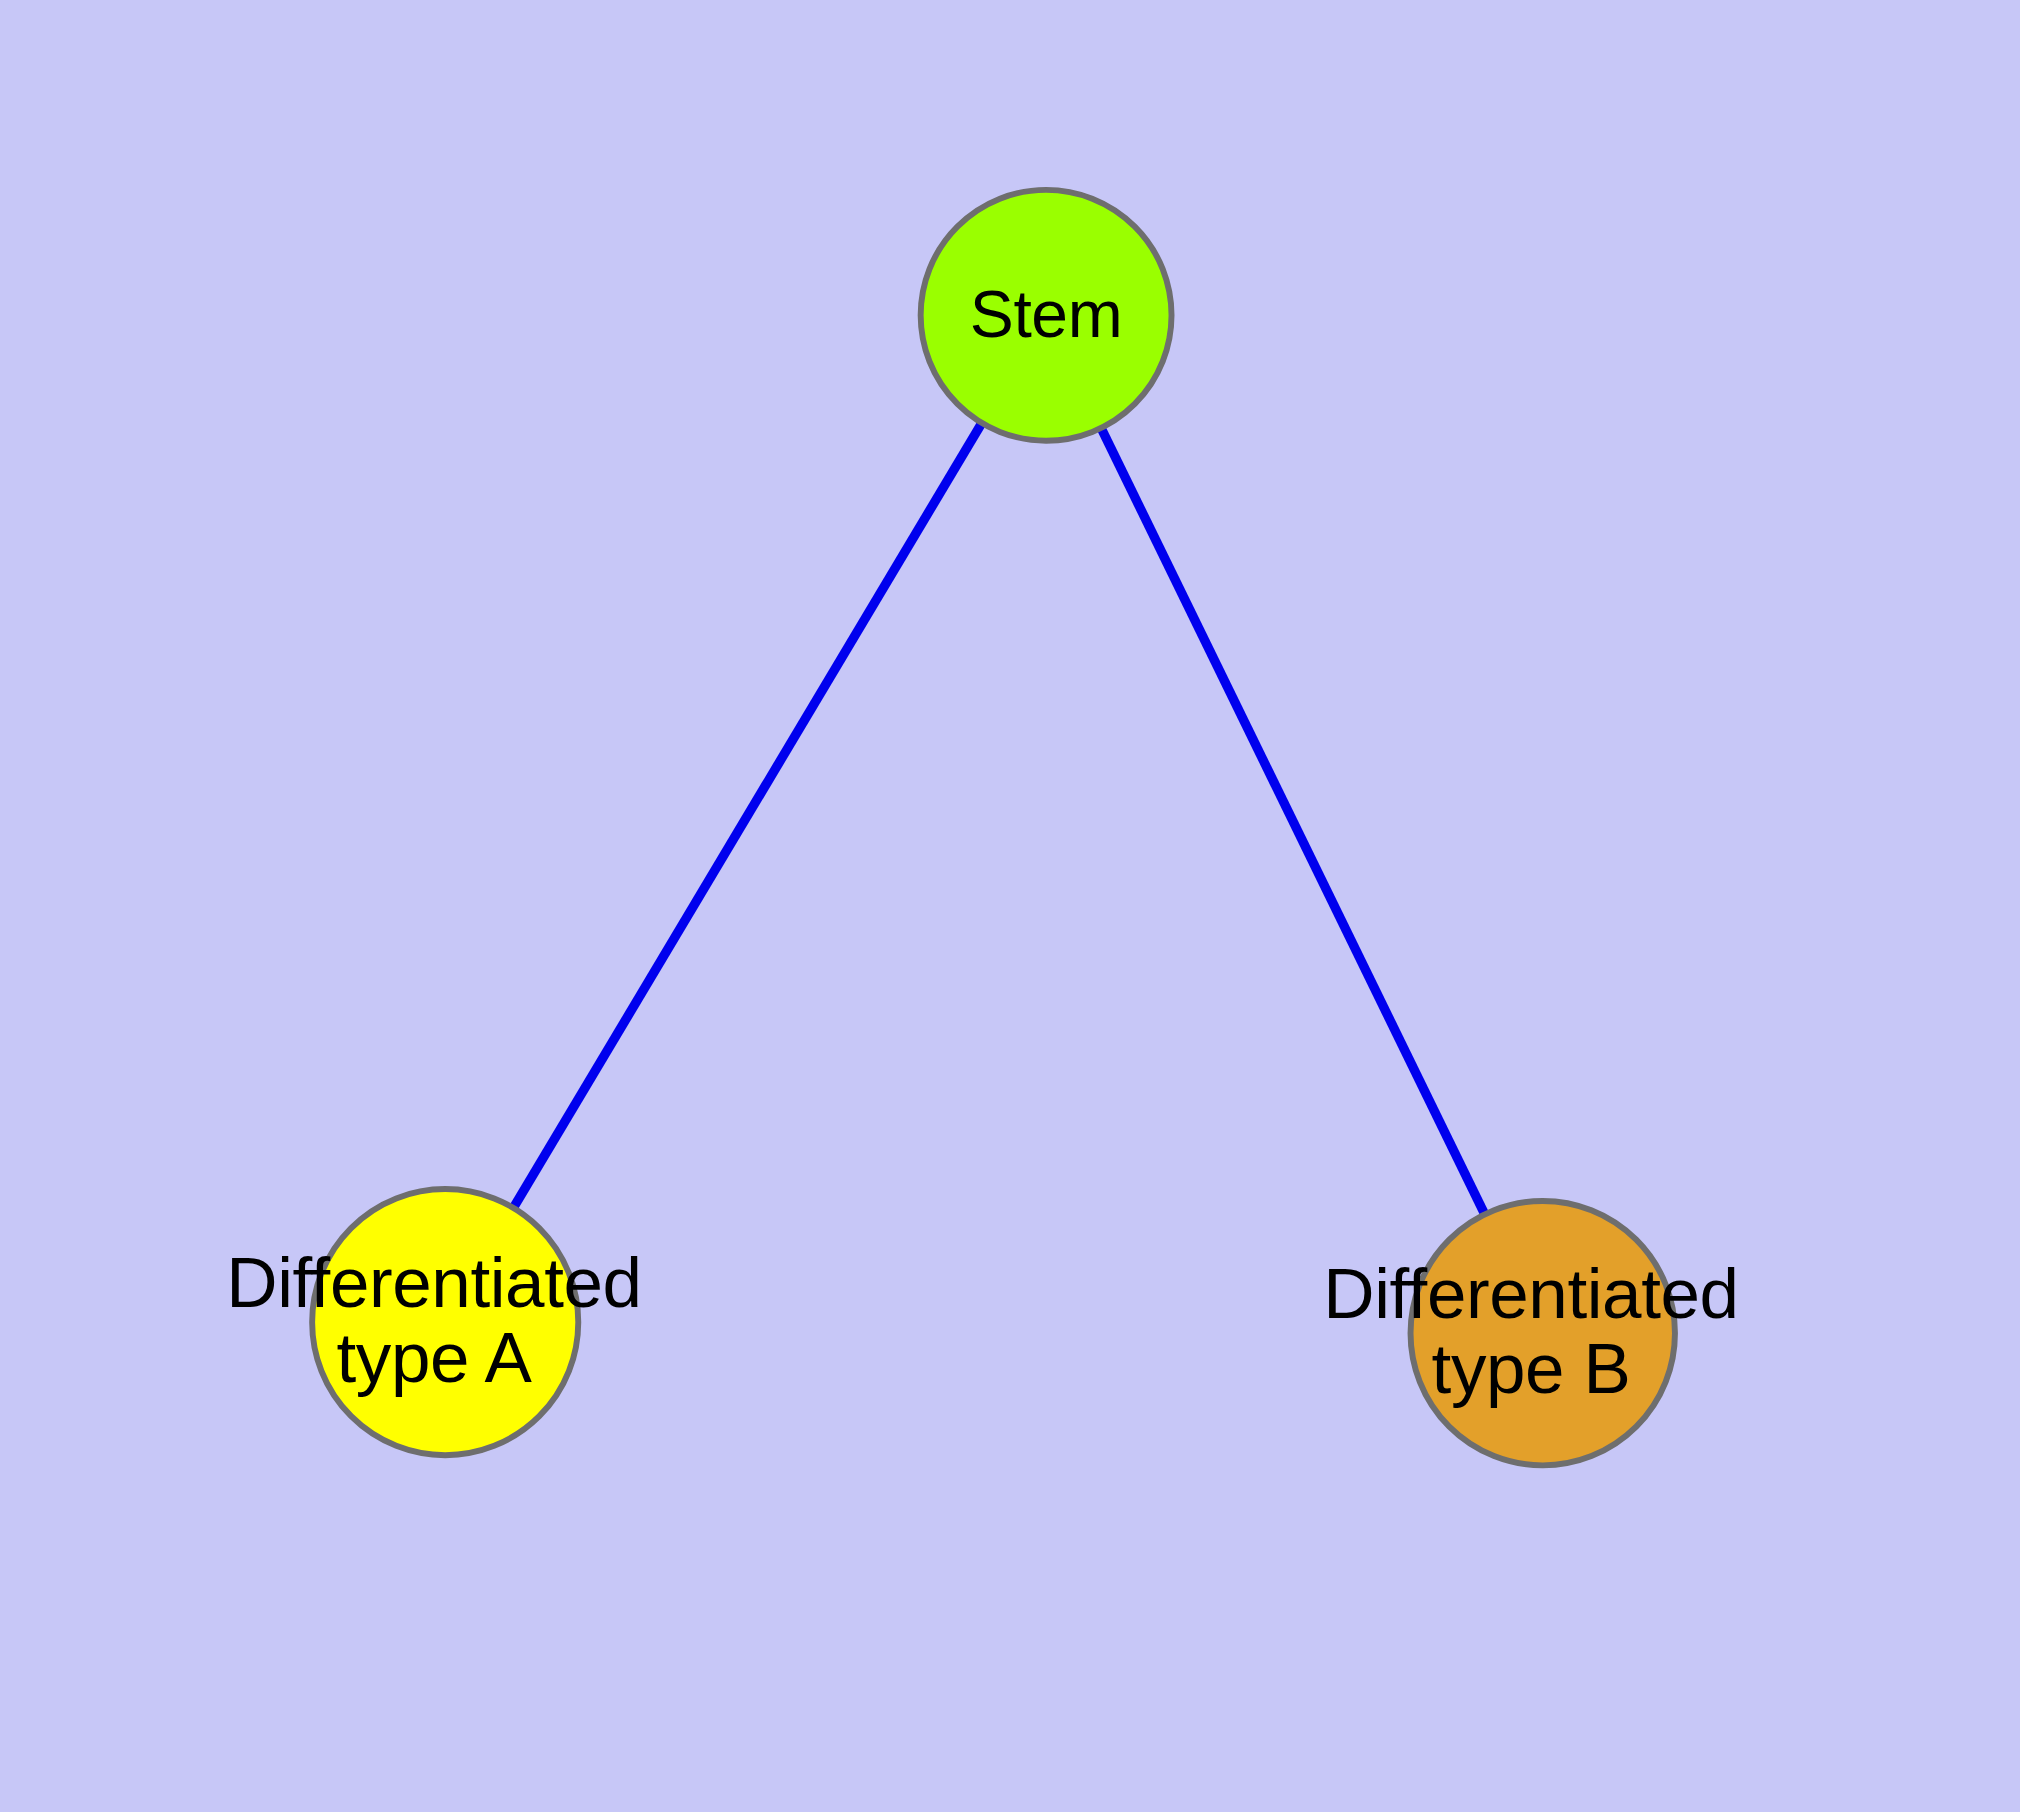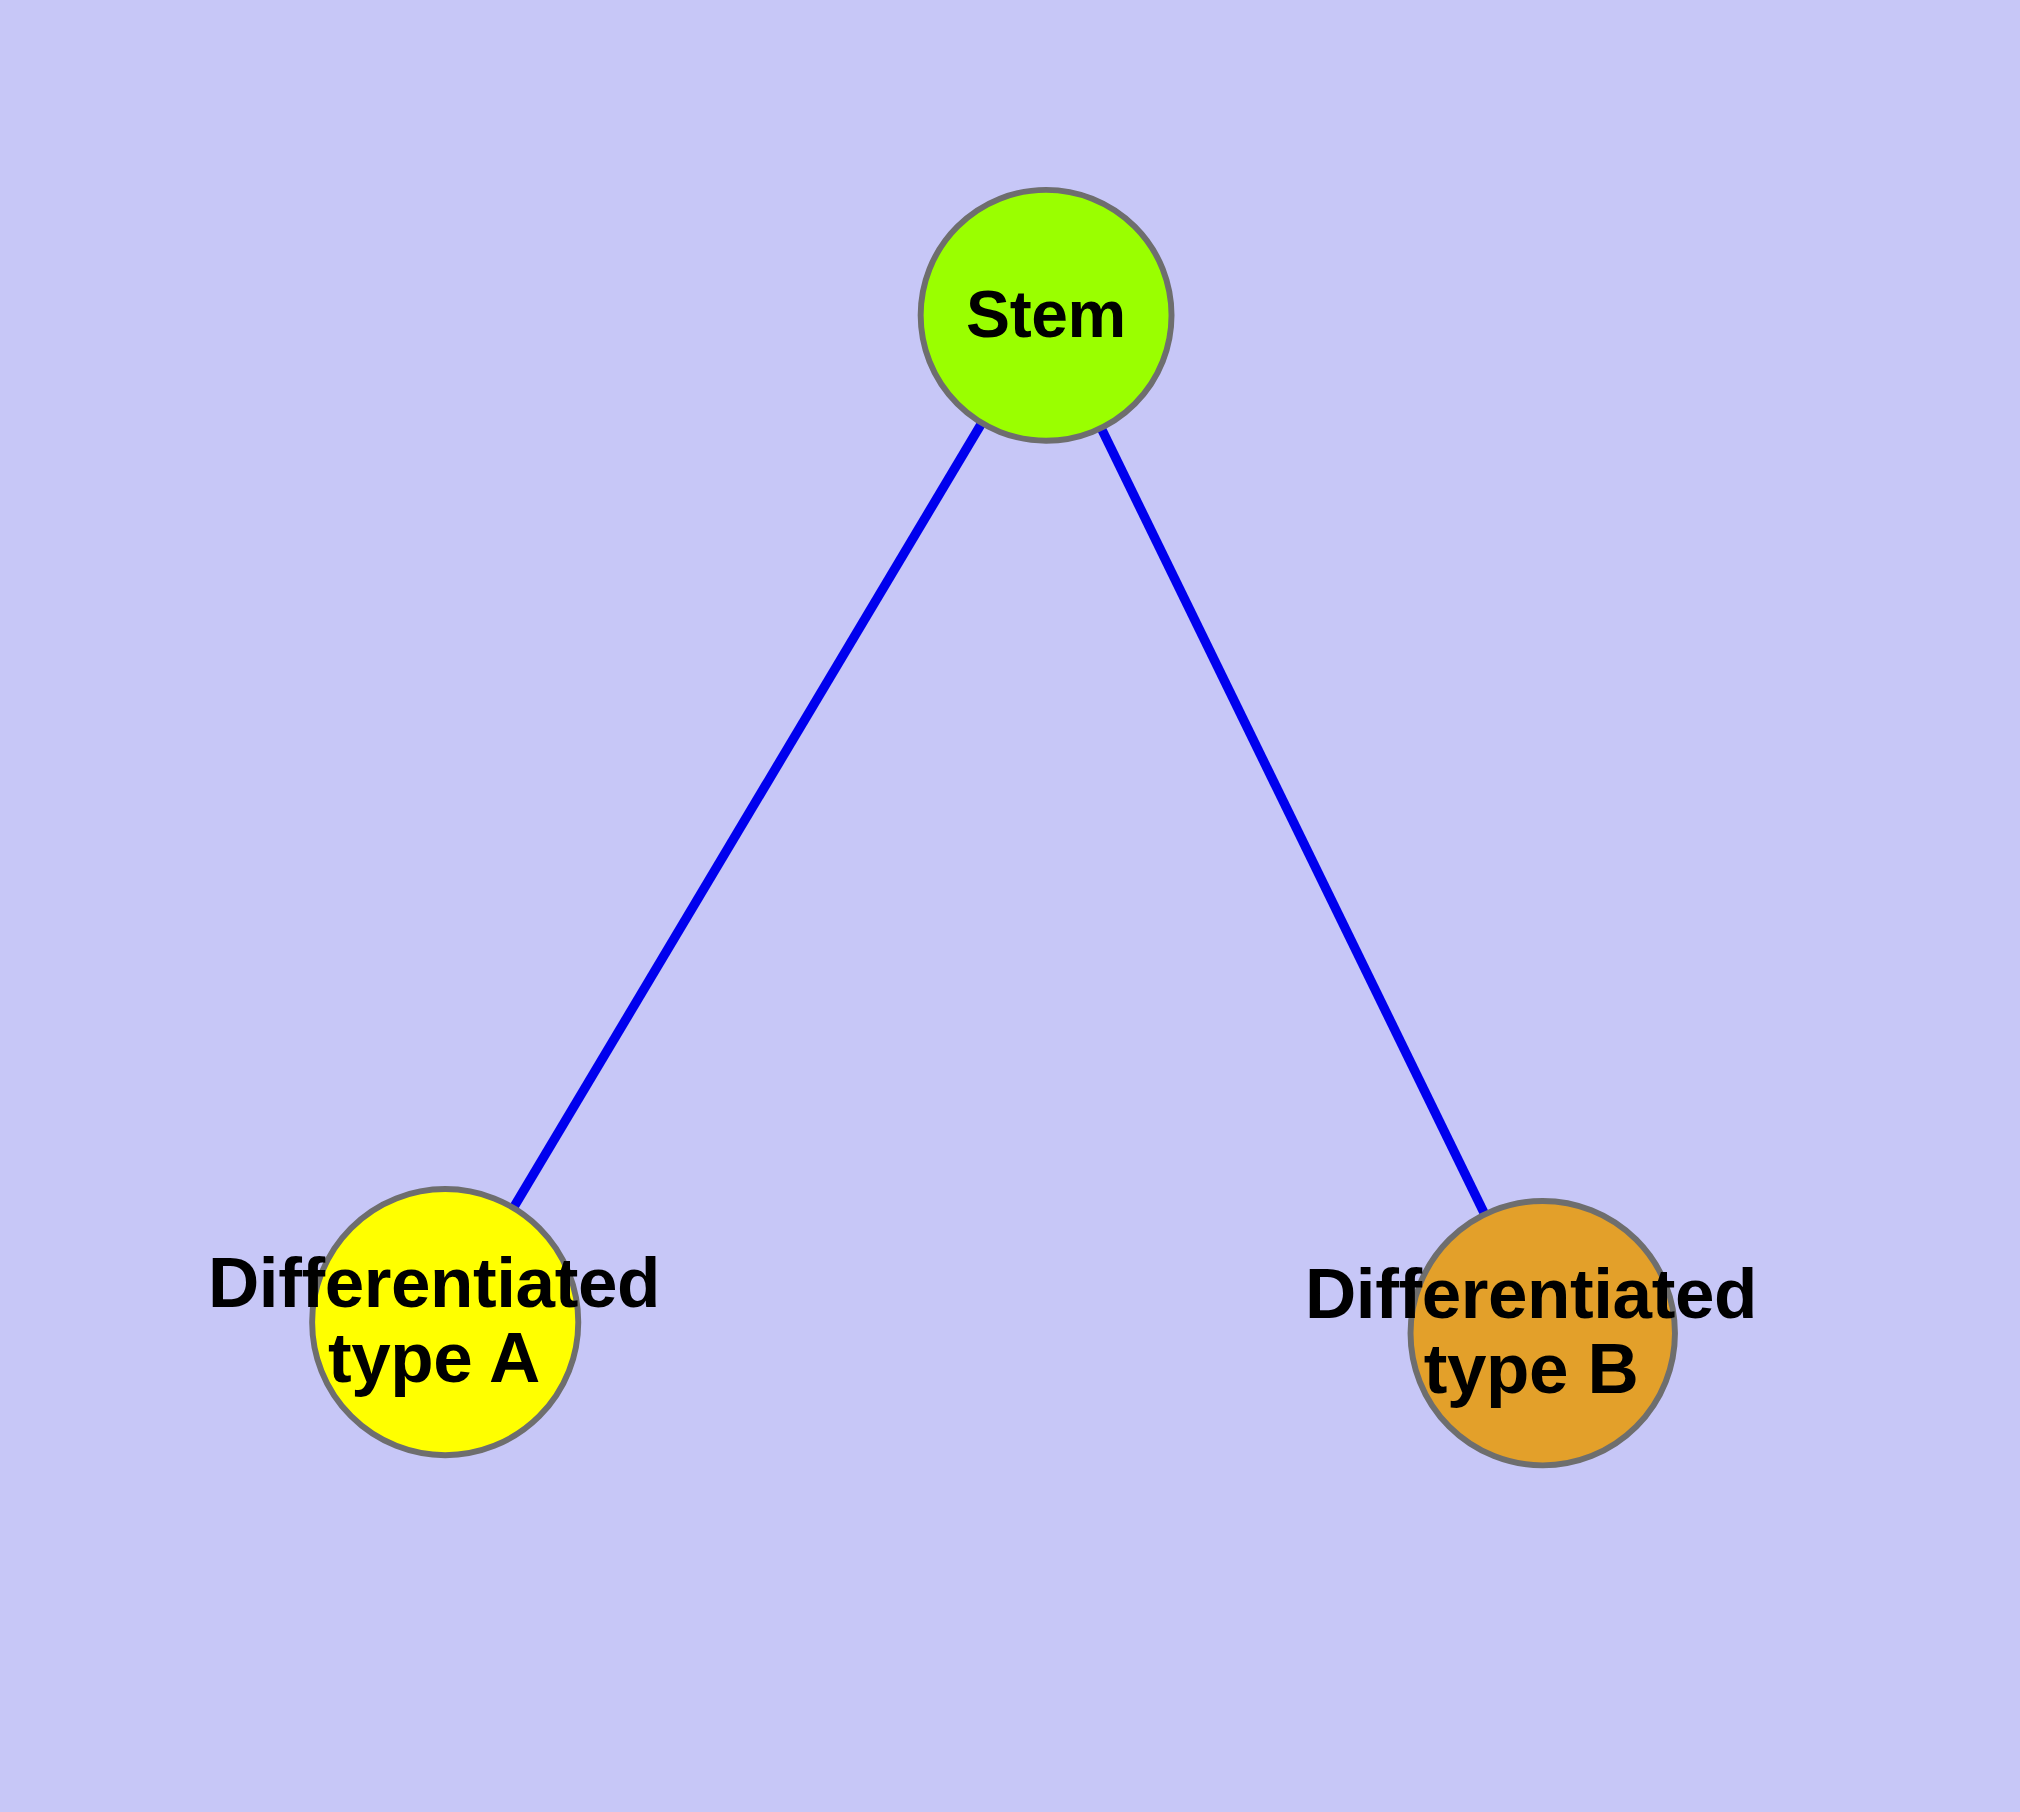--- a/index.html
+++ b/index.html
@@ -23,21 +23,21 @@
   }
   #graph-svg {
     position: absolute;
     left: 0; top: 0;
     width: 2021px;
     height: 1812px;
   }
   .node-label {
     position: absolute;
     color: #000000;
-    font-weight: bold;
+    font-weight: normal;
     text-align: center;
     line-height: 1.06;
     white-space: pre;
     pointer-events: none;
     letter-spacing: -0.4px;
   }
   #label-stem {
     font-size: 66px;
     left: 1046px;
     top: 315px;

